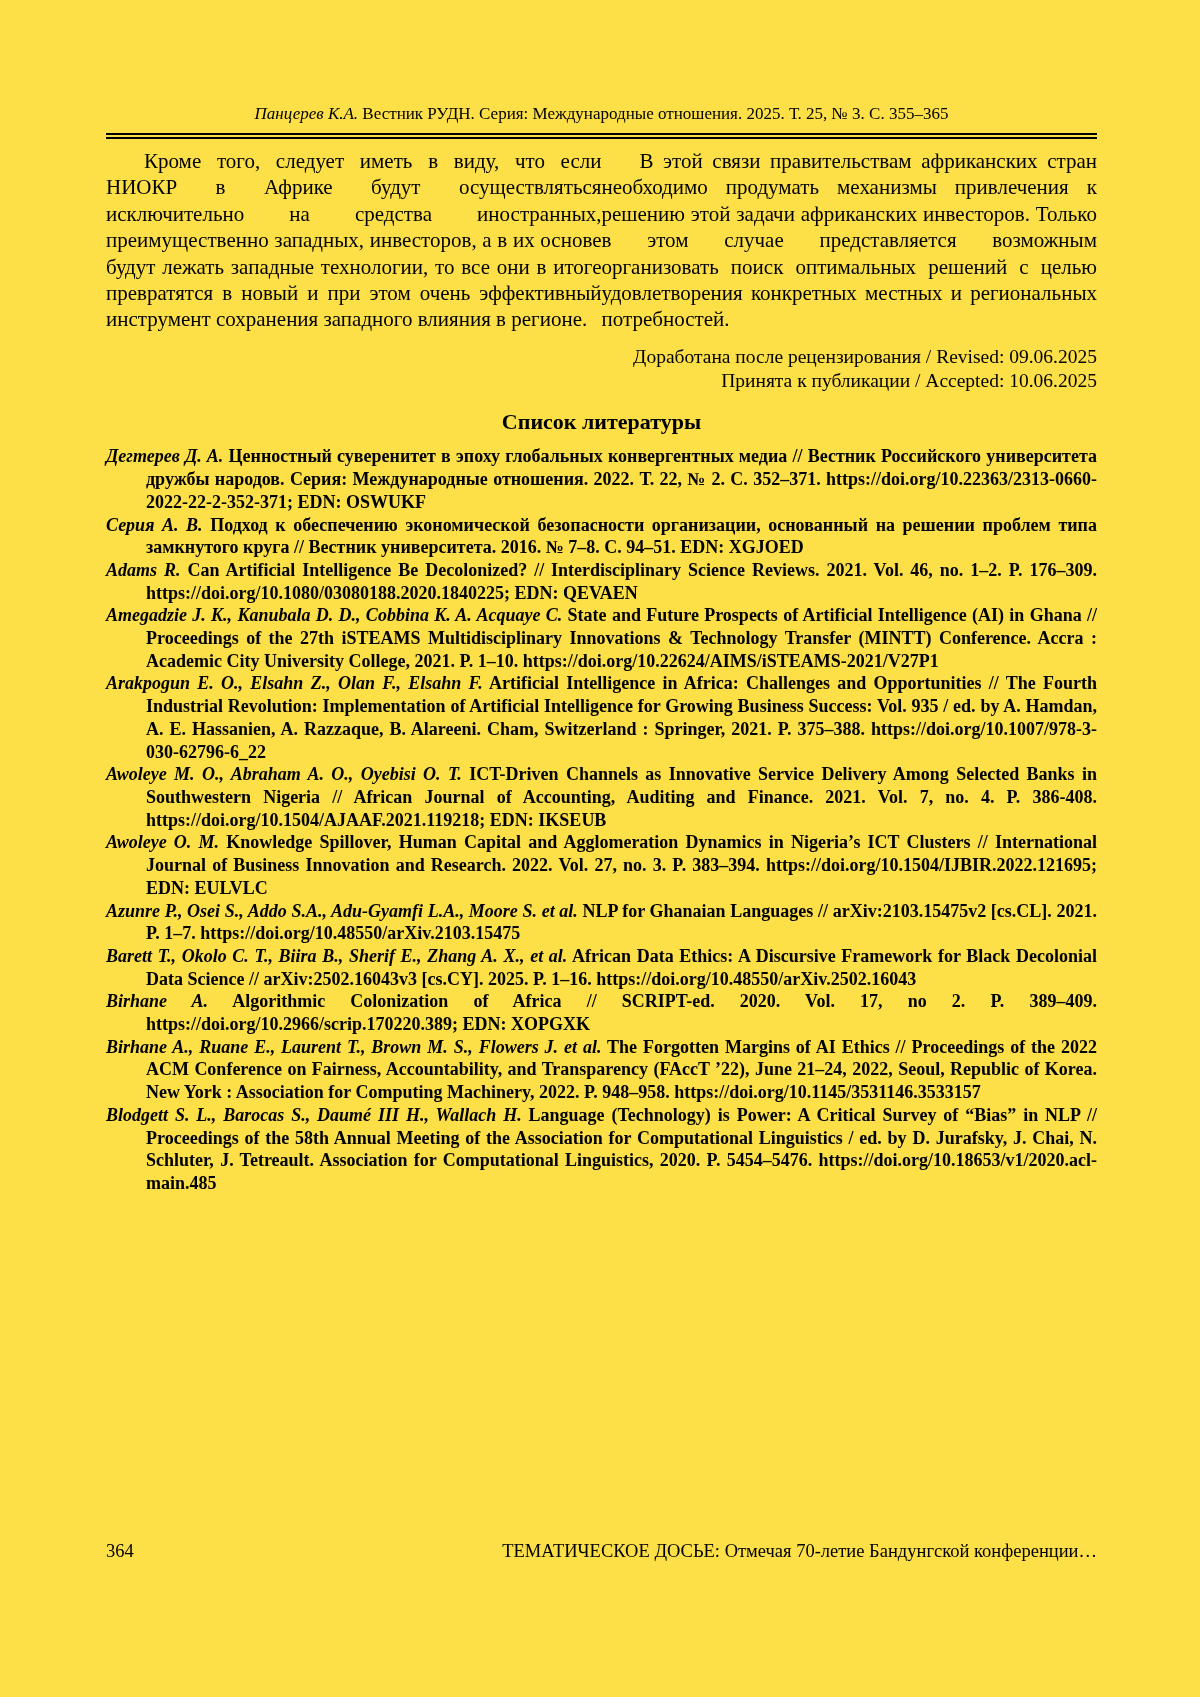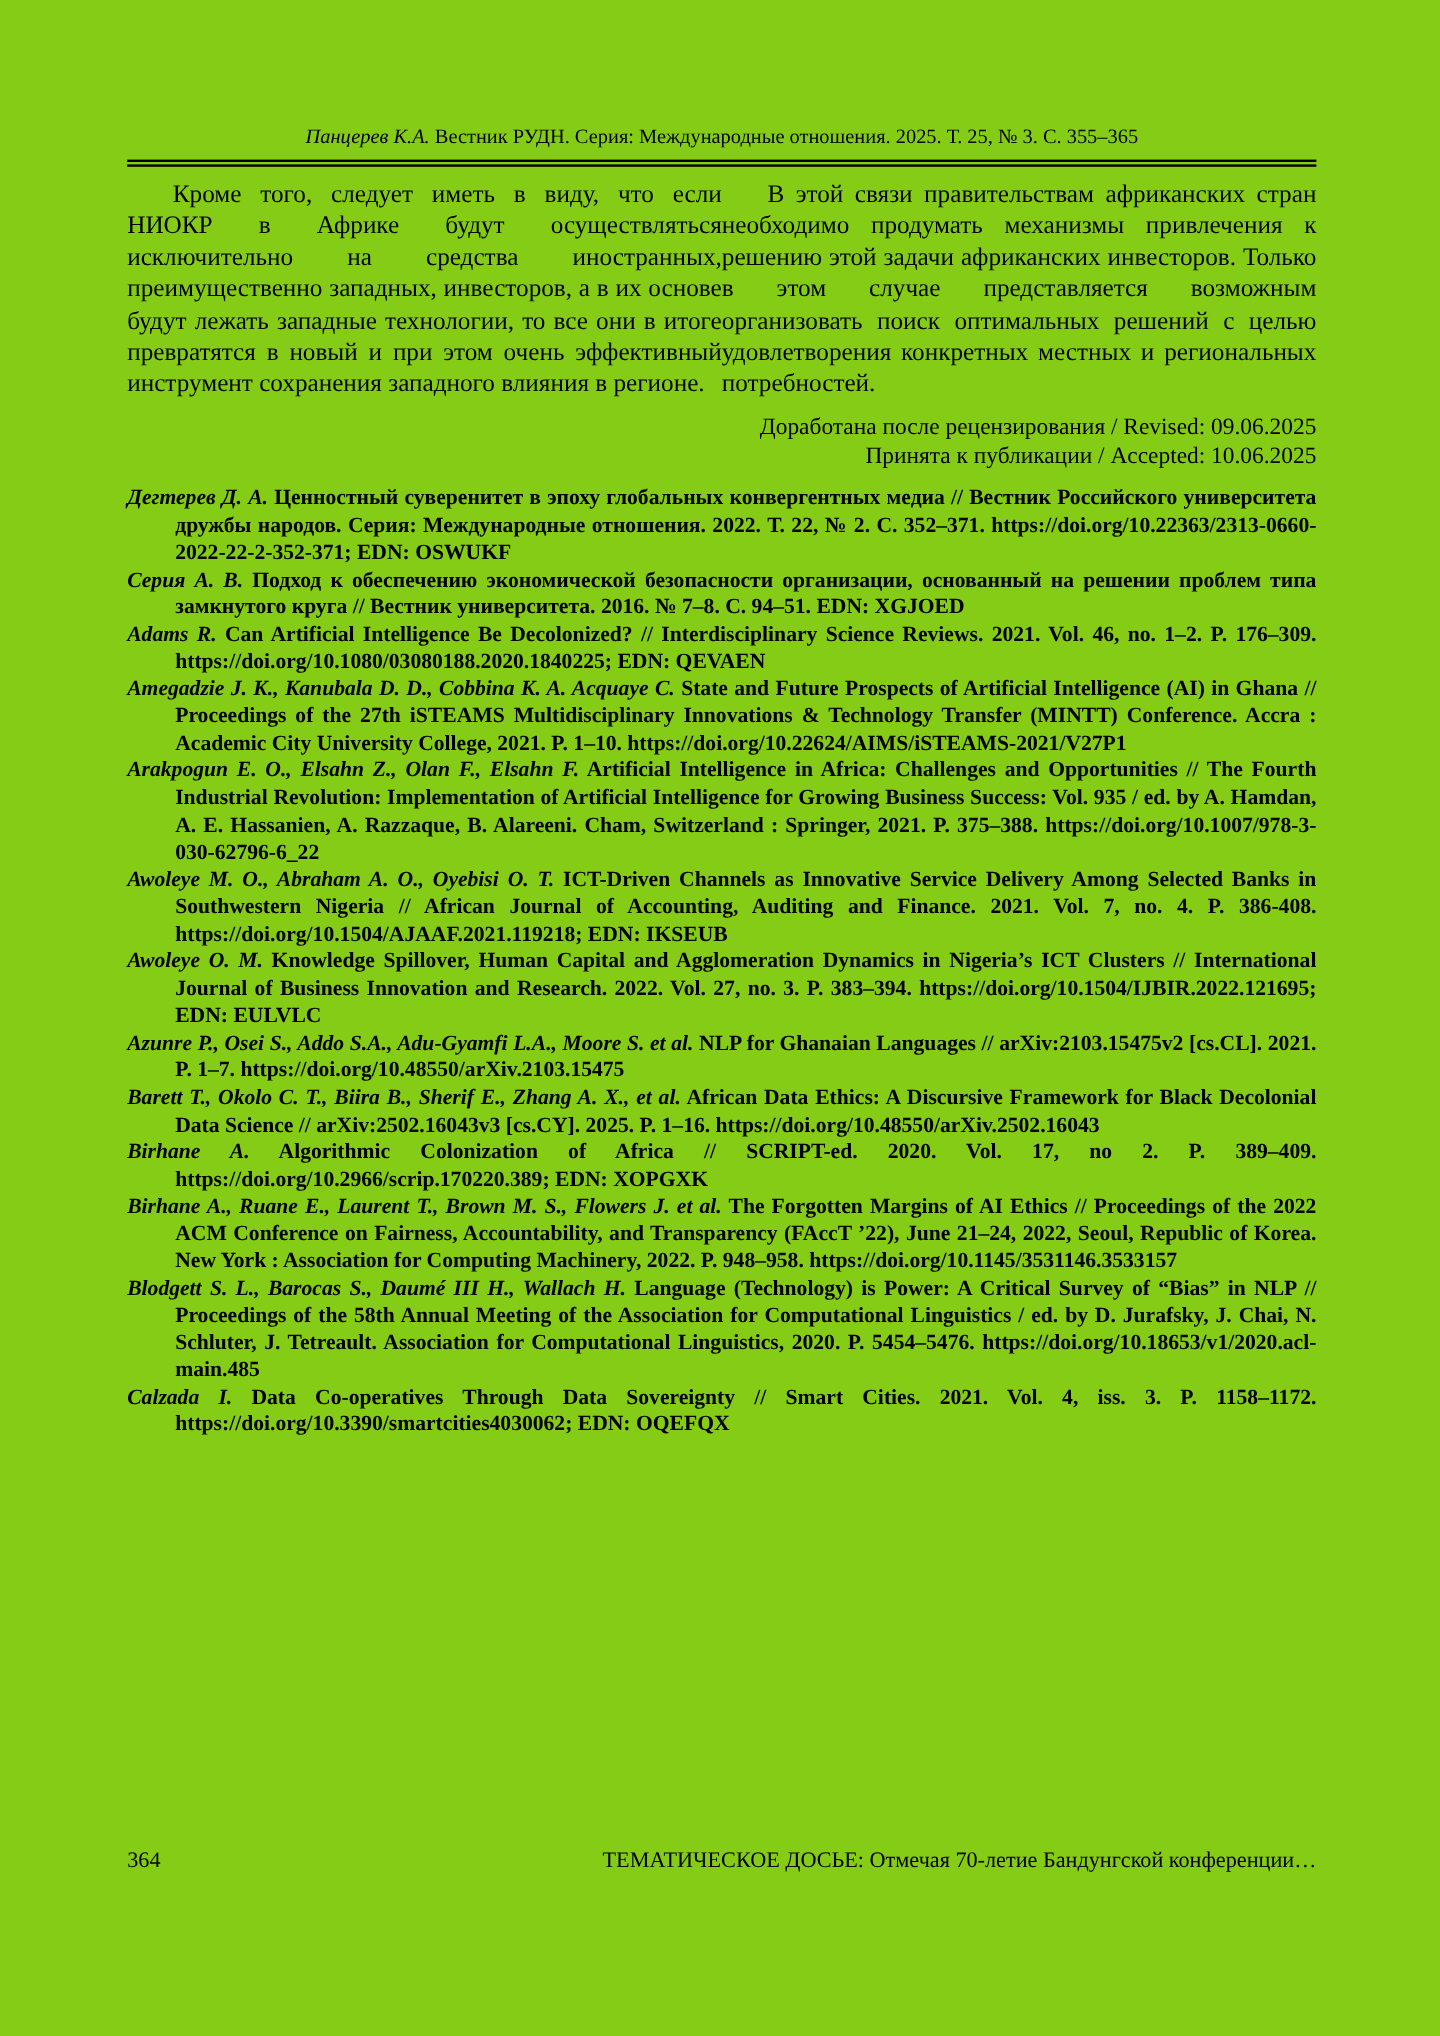--- a/index.html
+++ b/index.html
@@ -1,21 +1,21 @@
 <!DOCTYPE html>
 <html lang="ru"><head>
 <meta charset="utf-8">
 <style>
   html, body { margin: 0; padding: 0; background: #e8e8e8; }
   .page {
     position: relative;
     width: 1200px;
     height: 1697px;
     margin: 0 auto;
-    background: #84cc16;
+    background: #fde047;
     font-family: "Liberation Serif", "DejaVu Serif", serif;
     color: #000000;
     overflow: hidden;
   }
   .content { padding: 0 103px 0 106px; }
 
   .running-header {
     padding-top: 103px;
     text-align: center;
     font-size: 17px;
@@ -93,35 +93,35 @@
     <div class="columns">
       <p class="col">Кроме того, следует иметь в виду, что если НИОКР в Африке будут осуществляться исключительно на средства иностранных, преимущественно западных, инвесторов, а в их основе будут лежать западные технологии, то все они в итоге превратятся в новый и при этом очень эффективный инструмент сохранения западного влияния в регионе.</p>
       <p class="col">В этой связи правительствам африканских стран необходимо продумать механизмы привлечения к решению этой задачи африканских инвесторов. Только в этом случае представляется возможным организовать поиск оптимальных решений с целью удовлетворения конкретных местных и региональных потребностей.</p>
     </div>
 
     <div class="dates">
       <div>Доработана после рецензирования / Revised: 09.06.2025</div>
       <div>Принята к публикации / Accepted: 10.06.2025</div>
     </div>
 
+    <h2 class="refs-heading">Список литературы</h2>
 
     <div class="refs">
       <p class="ref"><span class="it">Дегтерев Д. А.</span><span> Ценностный суверенитет в эпоху глобальных конвергентных медиа // Вестник Российского университета дружбы народов. Серия: Международные отношения. 2022. Т. 22, № 2. С. 352–371. https://doi.org/10.22363/2313-0660-2022-22-2-352-371; EDN: OSWUKF</span></p>
       <p class="ref"><span class="it">Серия А. В.</span><span> Подход к обеспечению экономической безопасности организации, основанный на решении проблем типа замкнутого круга // Вестник университета. 2016. № 7–8. С. 94–51. EDN: XGJOED</span></p>
       <p class="ref"><span class="it">Adams R.</span><span> Can Artificial Intelligence Be Decolonized? // Interdisciplinary Science Reviews. 2021. Vol. 46, no. 1–2. P. 176–309. https://doi.org/10.1080/03080188.2020.1840225; EDN: QEVAEN</span></p>
       <p class="ref"><span class="it">Amegadzie J. K., Kanubala D. D., Cobbina K. A. Acquaye C.</span><span> State and Future Prospects of Artificial Intelligence (AI) in Ghana // Proceedings of the 27th iSTEAMS Multidisciplinary Innovations &amp; Technology Transfer (MINTT) Conference. Accra : Academic City University College, 2021. P. 1–10. https://doi.org/10.22624/AIMS/iSTEAMS-2021/V27P1</span></p>
       <p class="ref"><span class="it">Arakpogun E. O., Elsahn Z., Olan F., Elsahn F.</span><span> Artificial Intelligence in Africa: Challenges and Opportunities // The Fourth Industrial Revolution: Implementation of Artificial Intelligence for Growing Business Success: Vol. 935 / ed. by A. Hamdan, A. E. Hassanien, A. Razzaque, B. Alareeni. Cham, Switzerland : Springer, 2021. P. 375–388. https://doi.org/10.1007/978-3-030-62796-6_22</span></p>
       <p class="ref"><span class="it">Awoleye M. O., Abraham A. O., Oyebisi O. T.</span><span> ICT-Driven Channels as Innovative Service Delivery Among Selected Banks in Southwestern Nigeria // African Journal of Accounting, Auditing and Finance. 2021. Vol. 7, no. 4. P. 386-408. https://doi.org/10.1504/AJAAF.2021.119218; EDN: IKSEUB</span></p>
       <p class="ref"><span class="it">Awoleye O. M.</span><span> Knowledge Spillover, Human Capital and Agglomeration Dynamics in Nigeria’s ICT Clusters // International Journal of Business Innovation and Research. 2022. Vol. 27, no. 3. P. 383–394. https://doi.org/10.1504/IJBIR.2022.121695; EDN: EULVLC</span></p>
       <p class="ref"><span class="it">Azunre P., Osei S., Addo S.A., Adu-Gyamfi L.A., Moore S. et al.</span><span> NLP for Ghanaian Languages // arXiv:2103.15475v2 [cs.CL]. 2021. P. 1–7. https://doi.org/10.48550/arXiv.2103.15475</span></p>
       <p class="ref"><span class="it">Barett T., Okolo C. T., Biira B., Sherif E., Zhang A. X., et al.</span><span> African Data Ethics: A Discursive Framework for Black Decolonial Data Science // arXiv:2502.16043v3 [cs.CY]. 2025. P. 1–16. https://doi.org/10.48550/arXiv.2502.16043</span></p>
       <p class="ref"><span class="it">Birhane A.</span><span> Algorithmic Colonization of Africa // SCRIPT-ed. 2020. Vol. 17, no 2. P. 389–409. https://doi.org/10.2966/scrip.170220.389; EDN: XOPGXK</span></p>
       <p class="ref"><span class="it">Birhane A., Ruane E., Laurent T., Brown M. S., Flowers J. et al.</span><span> The Forgotten Margins of AI Ethics // Proceedings of the 2022 ACM Conference on Fairness, Accountability, and Transparency (FAccT ’22), June 21–24, 2022, Seoul, Republic of Korea. New York : Association for Computing Machinery, 2022. P. 948–958. https://doi.org/10.1145/3531146.3533157</span></p>
       <p class="ref"><span class="it">Blodgett S. L., Barocas S., Daumé III H., Wallach H.</span><span> Language (Technology) is Power: A Critical Survey of “Bias” in NLP // Proceedings of the 58th Annual Meeting of the Association for Computational Linguistics / ed. by D. Jurafsky, J. Chai, N. Schluter, J. Tetreault. Association for Computational Linguistics, 2020. P. 5454–5476. https://doi.org/10.18653/v1/2020.acl-main.485</span></p>
-      <p class="ref"><span class="it">Calzada I.</span><span> Data Co-operatives Through Data Sovereignty // Smart Cities. 2021. Vol. 4, iss. 3. P. 1158–1172. https://doi.org/10.3390/smartcities4030062; EDN: OQEFQX</span></p>
     </div>
 
   </div>
 
   <div class="footer">
     <span>364</span>
     <span>ТЕМАТИЧЕСКОЕ ДОСЬЕ: Отмечая 70-летие Бандунгской конференции…</span>
   </div>
 </div>
 

